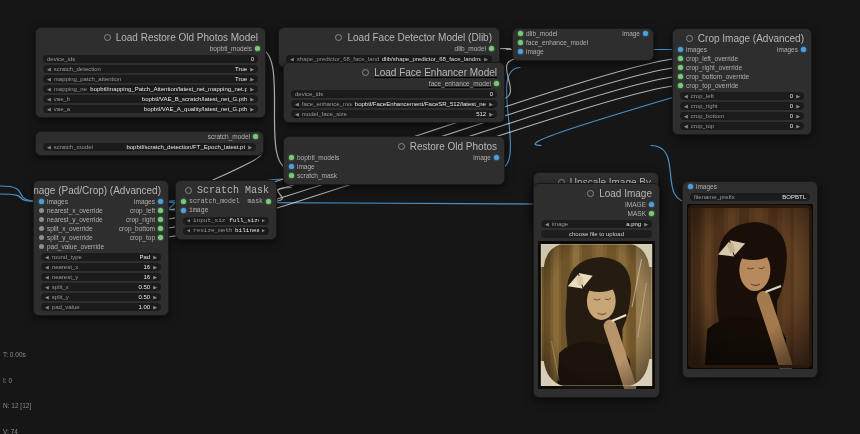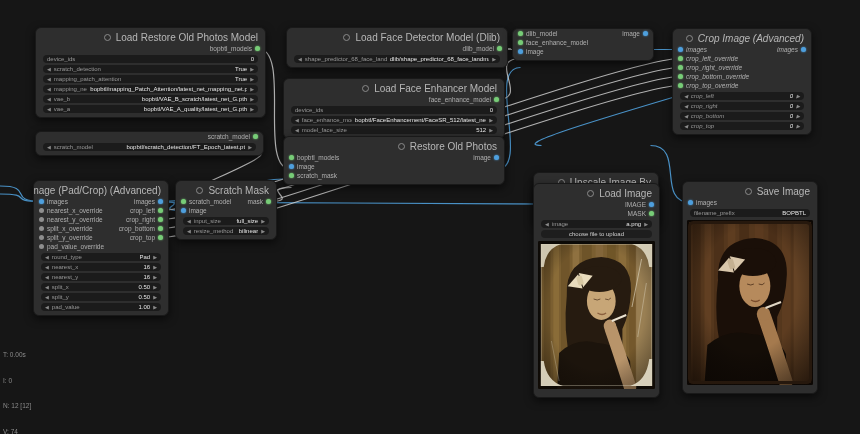--- a/index.html
+++ b/index.html
@@ -209,21 +209,21 @@
           <span class="w-value">0.50</span>
           <span class="arrow">▶</span>
         </div>
         <div class="widget">
           <span class="arrow">◀</span>
           <span class="w-label">pad_value</span>
           <span class="w-value">1.00</span>
           <span class="arrow">▶</span>
         </div>
       </div>
-      <div class="node" style="left: 175px; top: 180px; width: 102px; padding-bottom: 4px;">
+      <div class="node" style="left: 175px; top: 180px; width: 102px; padding-bottom: 4px; font-family: Liberation Mono, monospace;">
         <div class="node-title">
           <span class="collapse"></span>
           <span>Scratch Mask</span>
         </div>
         <div class="slot-row">
           <span class="slot">
             <span class="dot model"></span>
             <span>scratch_model</span>
           </span>
           <span class="slot">
@@ -244,40 +244,40 @@
           <span class="w-value">full_size</span>
           <span class="arrow">▶</span>
         </div>
         <div class="widget">
           <span class="arrow">◀</span>
           <span class="w-label">resize_method</span>
           <span class="w-value">bilinear</span>
           <span class="arrow">▶</span>
         </div>
       </div>
-      <div class="node" style="left: 286px; top: 27px; width: 222px; padding-bottom: 4px;">
+      <div class="node" style="left: 278px; top: 27px; width: 222px; padding-bottom: 4px;">
         <div class="node-title">
           <span class="collapse"></span>
           <span>Load Face Detector Model (Dlib)</span>
         </div>
         <div class="slot-row">
           <span class="slot"></span>
           <span class="slot">
             <span>dlib_model</span>
             <span class="dot model"></span>
           </span>
         </div>
         <div class="widget">
           <span class="arrow">◀</span>
           <span class="w-label">shape_predictor_68_face_landmarks</span>
           <span class="w-value">dlib/shape_predictor_68_face_landmarks.dat</span>
           <span class="arrow">▶</span>
         </div>
       </div>
-      <div class="node" style="left: 283px; top: 78px; width: 222px; padding-bottom: 4px;">
+      <div class="node" style="left: 283px; top: 62px; width: 222px; padding-bottom: 4px; text-decoration: underline;">
         <div class="node-title">
           <span class="collapse"></span>
           <span>Load Face Enhancer Model</span>
         </div>
         <div class="slot-row">
           <span class="slot"></span>
           <span class="slot">
             <span>face_enhance_model</span>
             <span class="dot model"></span>
           </span>
@@ -348,21 +348,21 @@
           <span class="slot"></span>
         </div>
         <div class="slot-row">
           <span class="slot">
             <span class="dot image"></span>
             <span>image</span>
           </span>
           <span class="slot"></span>
         </div>
       </div>
-      <div class="node" style="left: 672px; top: 28px; width: 140px; padding-bottom: 4px; font-style: italic;">
+      <div class="node" style="left: 672px; top: 28px; width: 140px; padding-bottom: 4px;">
         <div class="node-title">
           <span class="collapse"></span>
           <span>Crop Image (Advanced)</span>
         </div>
         <div class="slot-row">
           <span class="slot">
             <span class="dot image"></span>
             <span>images</span>
           </span>
           <span class="slot">
@@ -520,24 +520,20 @@
     <path d="M14 100 L22 140" stroke="#d9d0b8" stroke-width="0.8" opacity="0.4"></path>
     <path d="M3 3 L24 3 Q8 8 6 26 L3 26 Z" fill="#e4dec9" opacity="0.85"></path>
     <path d="M119 3 L98 3 Q114 8 116 26 L119 26 Z" fill="#e4dec9" opacity="0.85"></path>
     <path d="M3 145 L26 145 Q9 140 6 120 L3 120 Z" fill="#e4dec9" opacity="0.9"></path>
     <path d="M119 145 L96 145 Q113 140 116 118 L119 118 Z" fill="#e4dec9" opacity="0.9"></path>
     <rect x="3.5" y="3.5" width="115" height="141" fill="none" stroke="#e0d9c4" opacity="0.35"></rect>
   </svg>
         </div>
       </div>
       <div class="node" style="left: 682px; top: 181px; width: 136px; padding-bottom: 4px;">
-        <div class="node-title">
-          <span class="collapse"></span>
-          <span>Save Image</span>
-        </div>
         <div class="slot-row">
           <span class="slot">
             <span class="dot image"></span>
             <span>images</span>
           </span>
           <span class="slot"></span>
         </div>
         <div class="widget">
           <span class="w-label">filename_prefix</span>
           <span class="w-value">BOPBTL</span>

